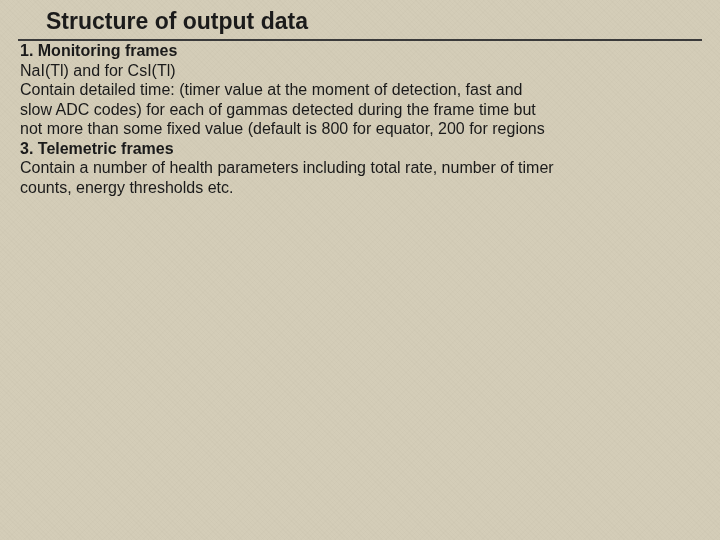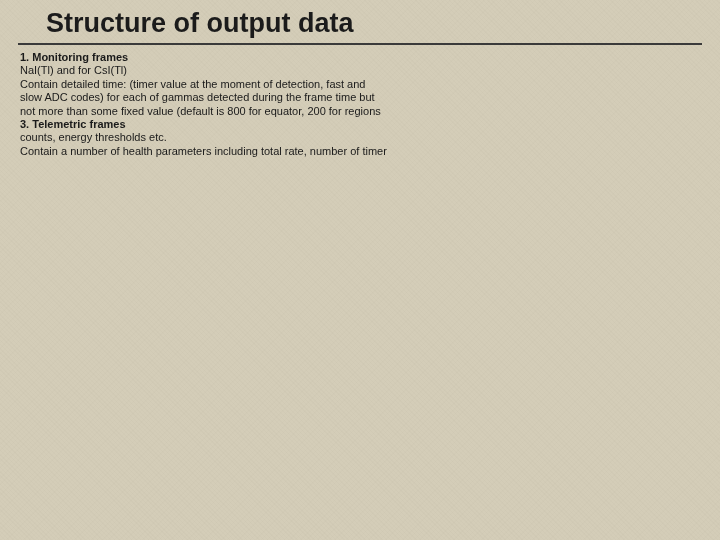--- a/index.html
+++ b/index.html
@@ -19,30 +19,29 @@
       background-image:
         repeating-linear-gradient(45deg, rgba(0,0,0,0.015) 0 1px, transparent 1px 3px),
         repeating-linear-gradient(-45deg, rgba(0,0,0,0.012) 0 1px, transparent 1px 4px);
       pointer-events: none;
     }
     .slide {
       position: relative;
       padding: 8px 18px 0 18px;
     }
     .title {
-      font-size: 27px;
+      font-size: 23px;
       font-weight: bold;
       color: #1b1b1b;
       padding-left: 28px;
       padding-bottom: 4px;
       border-bottom: 2px solid #3a3a3a;
-      margin-bottom: 6px;
     }
     .content {
-      font-size: 11px;
+      font-size: 16px;
       line-height: 1.22;
       color: #1a1a1a;
       padding-left: 2px;
     }
     .content p {
       margin: 0;
     }
     .content .hd {
       font-weight: bold;
     }
@@ -52,16 +51,16 @@
 
 <div class="slide">
   <div class="title">Structure of output data</div>
   <div class="content">
     <p class="hd">1. Monitoring frames</p>
     <p>NaI(Tl) and for CsI(Tl)</p>
     <p>Contain  detailed time: (timer value at the moment of detection,  fast and</p>
     <p>slow ADC codes) for each of  gammas detected during the frame time but</p>
     <p>not more than some fixed value (default is 800 for equator, 200 for regions</p>
     <p class="hd">3. Telemetric frames</p>
+    <p>Contain a number of health parameters including total rate, number of timer</p>
     <p>counts, energy thresholds etc.</p>
-    <p>Contain a number of health parameters including total rate, number of timer</p>
   </div>
 </div>
 
 </body></html>

